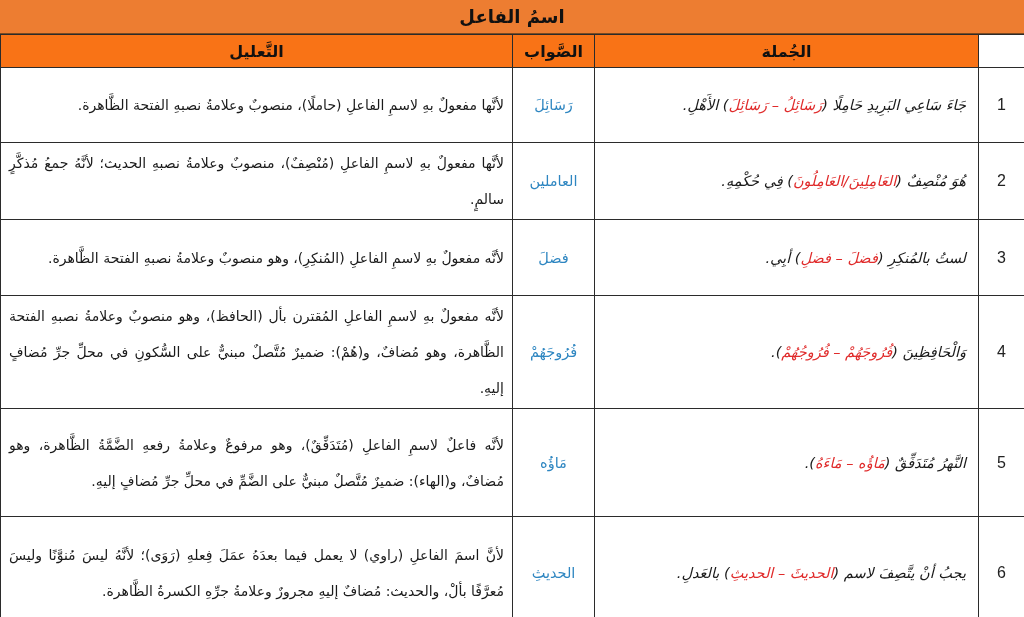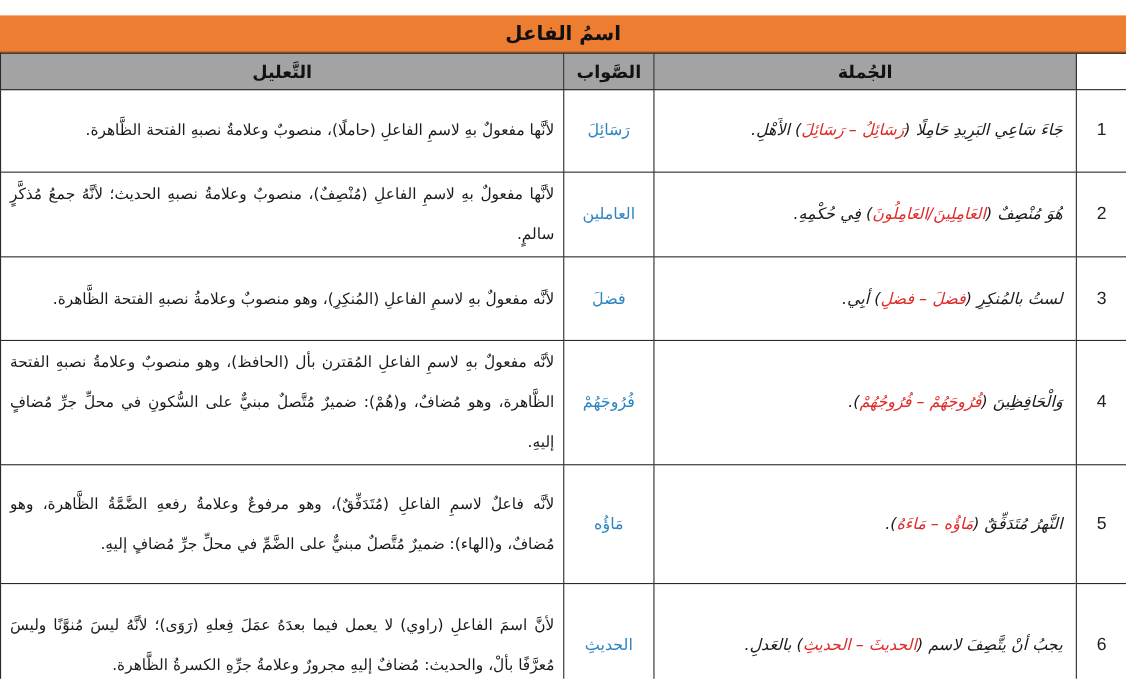--- a/index.html
+++ b/index.html
@@ -9,36 +9,35 @@
     font-family: "DejaVu Sans", sans-serif;
     color: #1a1a1a;
   }
   .title-bar {
     height: 34px;
     background: #ED7D31;
     display: flex; align-items: center; justify-content: center;
     font-size: 18px; font-weight: bold; color: #111;
     border-bottom: 1px solid #7a4a22;
     box-sizing: border-box;
-    margin-top: 14px;
   }
   table.grammar {
     width: 1024px;
     border-collapse: collapse;
     table-layout: fixed;
     direction: rtl;
   }
   table.grammar td, table.grammar th {
     border: 1.5px solid #2b2b2b;
     box-sizing: border-box;
     vertical-align: middle;
   }
   table.grammar thead th {
     height: 33px;
-    background: #a3a3a3;
+    background: #f97316;
     font-size: 16px; font-weight: bold; color: #111;
     text-align: center;
   }
   table.grammar thead th.num-head { background: #ffffff; border-right: none; }
   table.grammar tr:first-child th:first-child { border-right: none; }
   td.num {
     direction: ltr; text-align: center;
     font-family: "Liberation Sans", sans-serif;
     font-size: 16px; color: #222;
     border-right: none;

